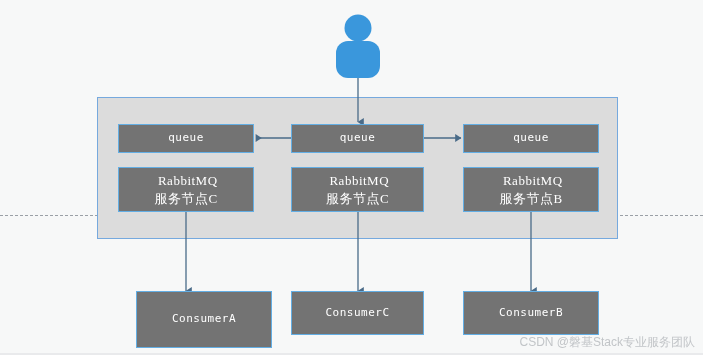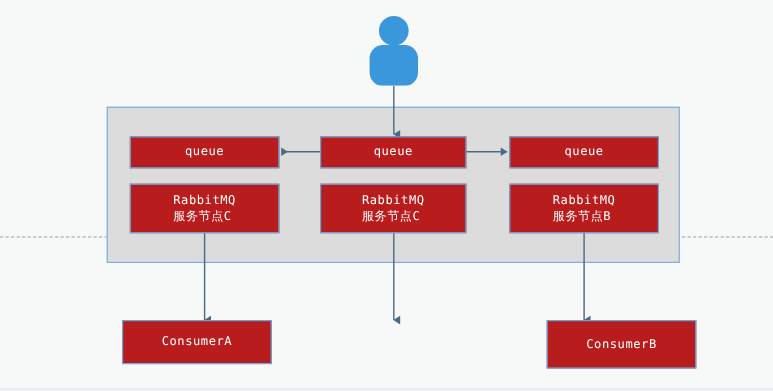--- a/index.html
+++ b/index.html
@@ -37,38 +37,38 @@
     position: absolute;
     background: #dcdcdc;
     border: 1px solid #76a9de;
     box-sizing: border-box;
     z-index: 2;
   }
 
   
   .node-box {
     position: absolute;
-    background: #b91c1c;
+    background: #737373;
     border: 1px solid #63aee4;
     box-sizing: border-box;
     color: #ffffff;
     display: flex;
     align-items: center;
     justify-content: center;
-    text-align: left;
+    text-align: right;
     line-height: 1.35;
     z-index: 4;
     letter-spacing: 0.5px;
   }
   .node-box .line {
     display: block;
     white-space: nowrap;
   }
   .queue-box   { font-size: 11px; }
-  .broker-box  { font-size: 11px; }
+  .broker-box  { font-size: 13px; font-family: Liberation Serif, serif; }
   .consumer-box{ font-size: 11px; }
 
   
   .producer-icon {
     position: absolute;
     z-index: 4;
   }
 
   
   #connectors {
@@ -183,25 +183,29 @@
     </span>
   </div>
 
   <div class="node-box broker-box" style="left:463px; top:167px; width:136px; height:45px;">
     <span>
       <span class="line">RabbitMQ</span>
       <span class="line">服务节点B</span>
     </span>
   </div>
 
-  <div class="node-box consumer-box" style="left:111px; top:291px; width:136px; height:40px;">
+  <div class="node-box consumer-box" style="left:136px; top:291px; width:136px; height:57px;">
     <span class="line">ConsumerA</span>
   </div>
 
-
-  <div class="node-box consumer-box" style="left:463px; top:291px; width:136px; height:44px;margin-left:34px;">
+  <div class="node-box consumer-box" style="left:291px; top:291px; width:133px; height:44px;">
+    <span class="line">ConsumerC</span>
+  </div>
+
+  <div class="node-box consumer-box" style="left:463px; top:291px; width:136px; height:44px;">
     <span class="line">ConsumerB</span>
   </div>
 
+  <div class="watermark">CSDN @磐基Stack专业服务团队</div>
 
   <div class="bottom-edge"></div>
 
 </div>
 
 </body></html>

